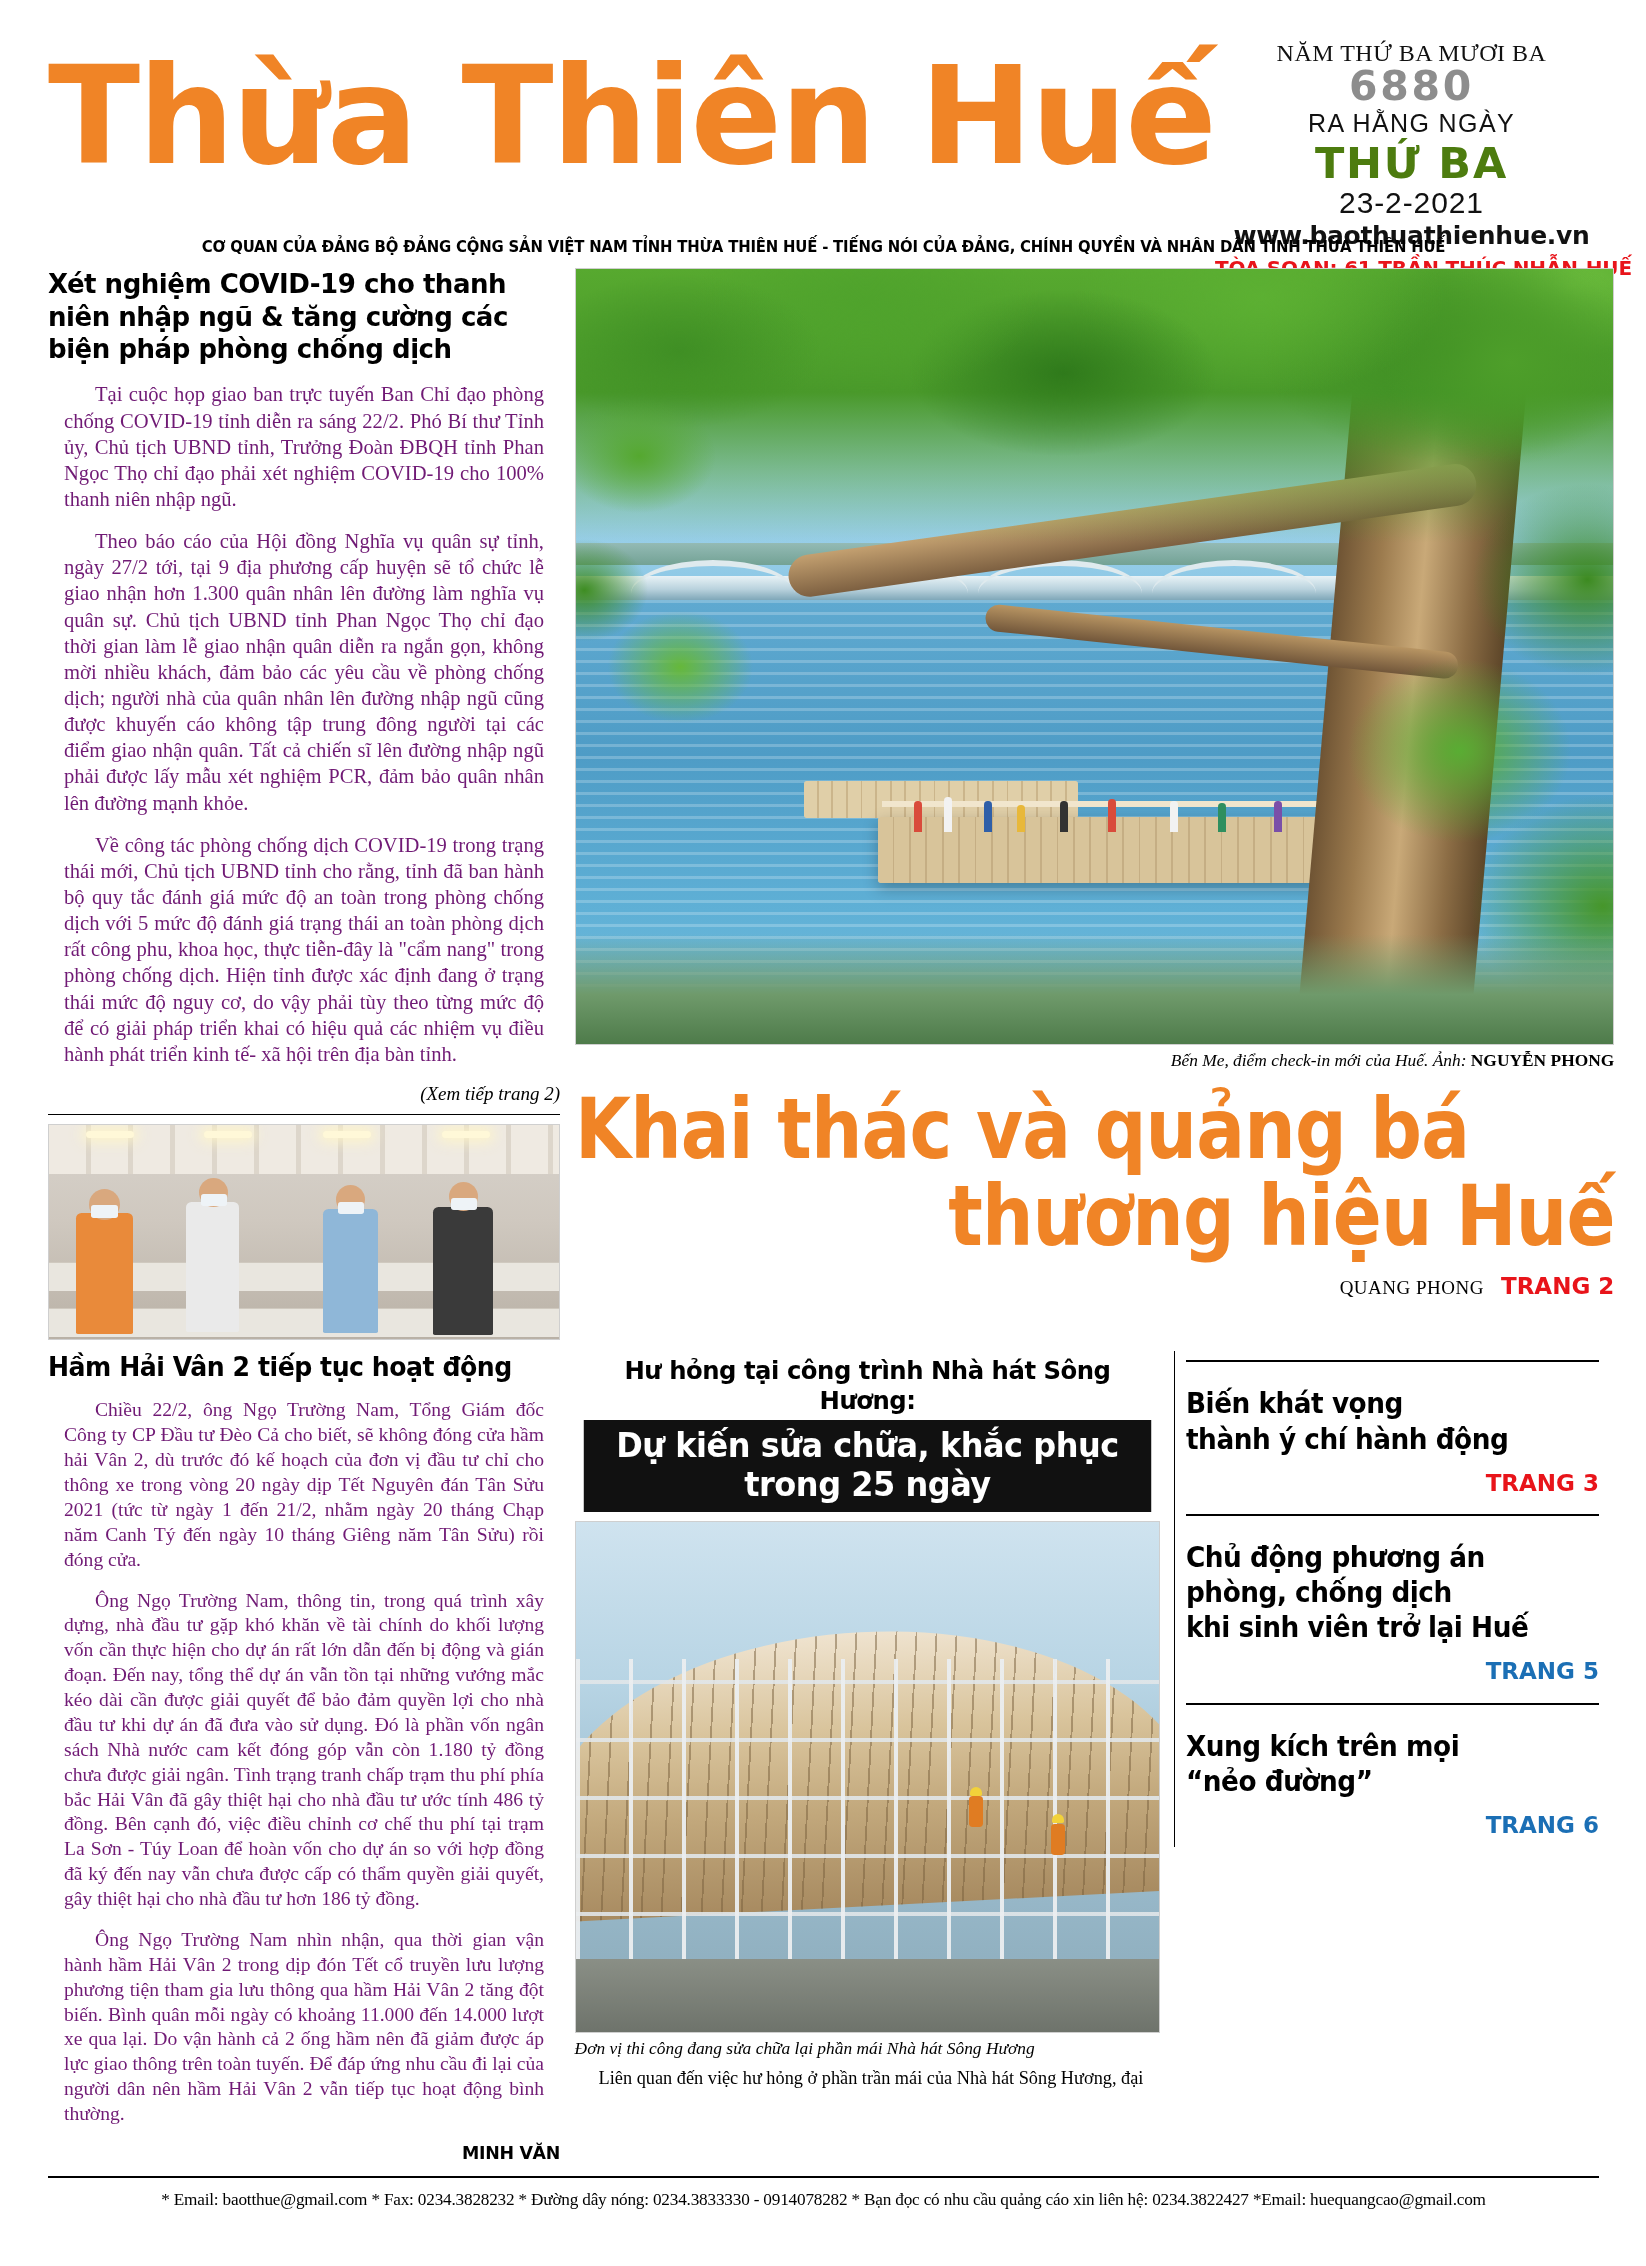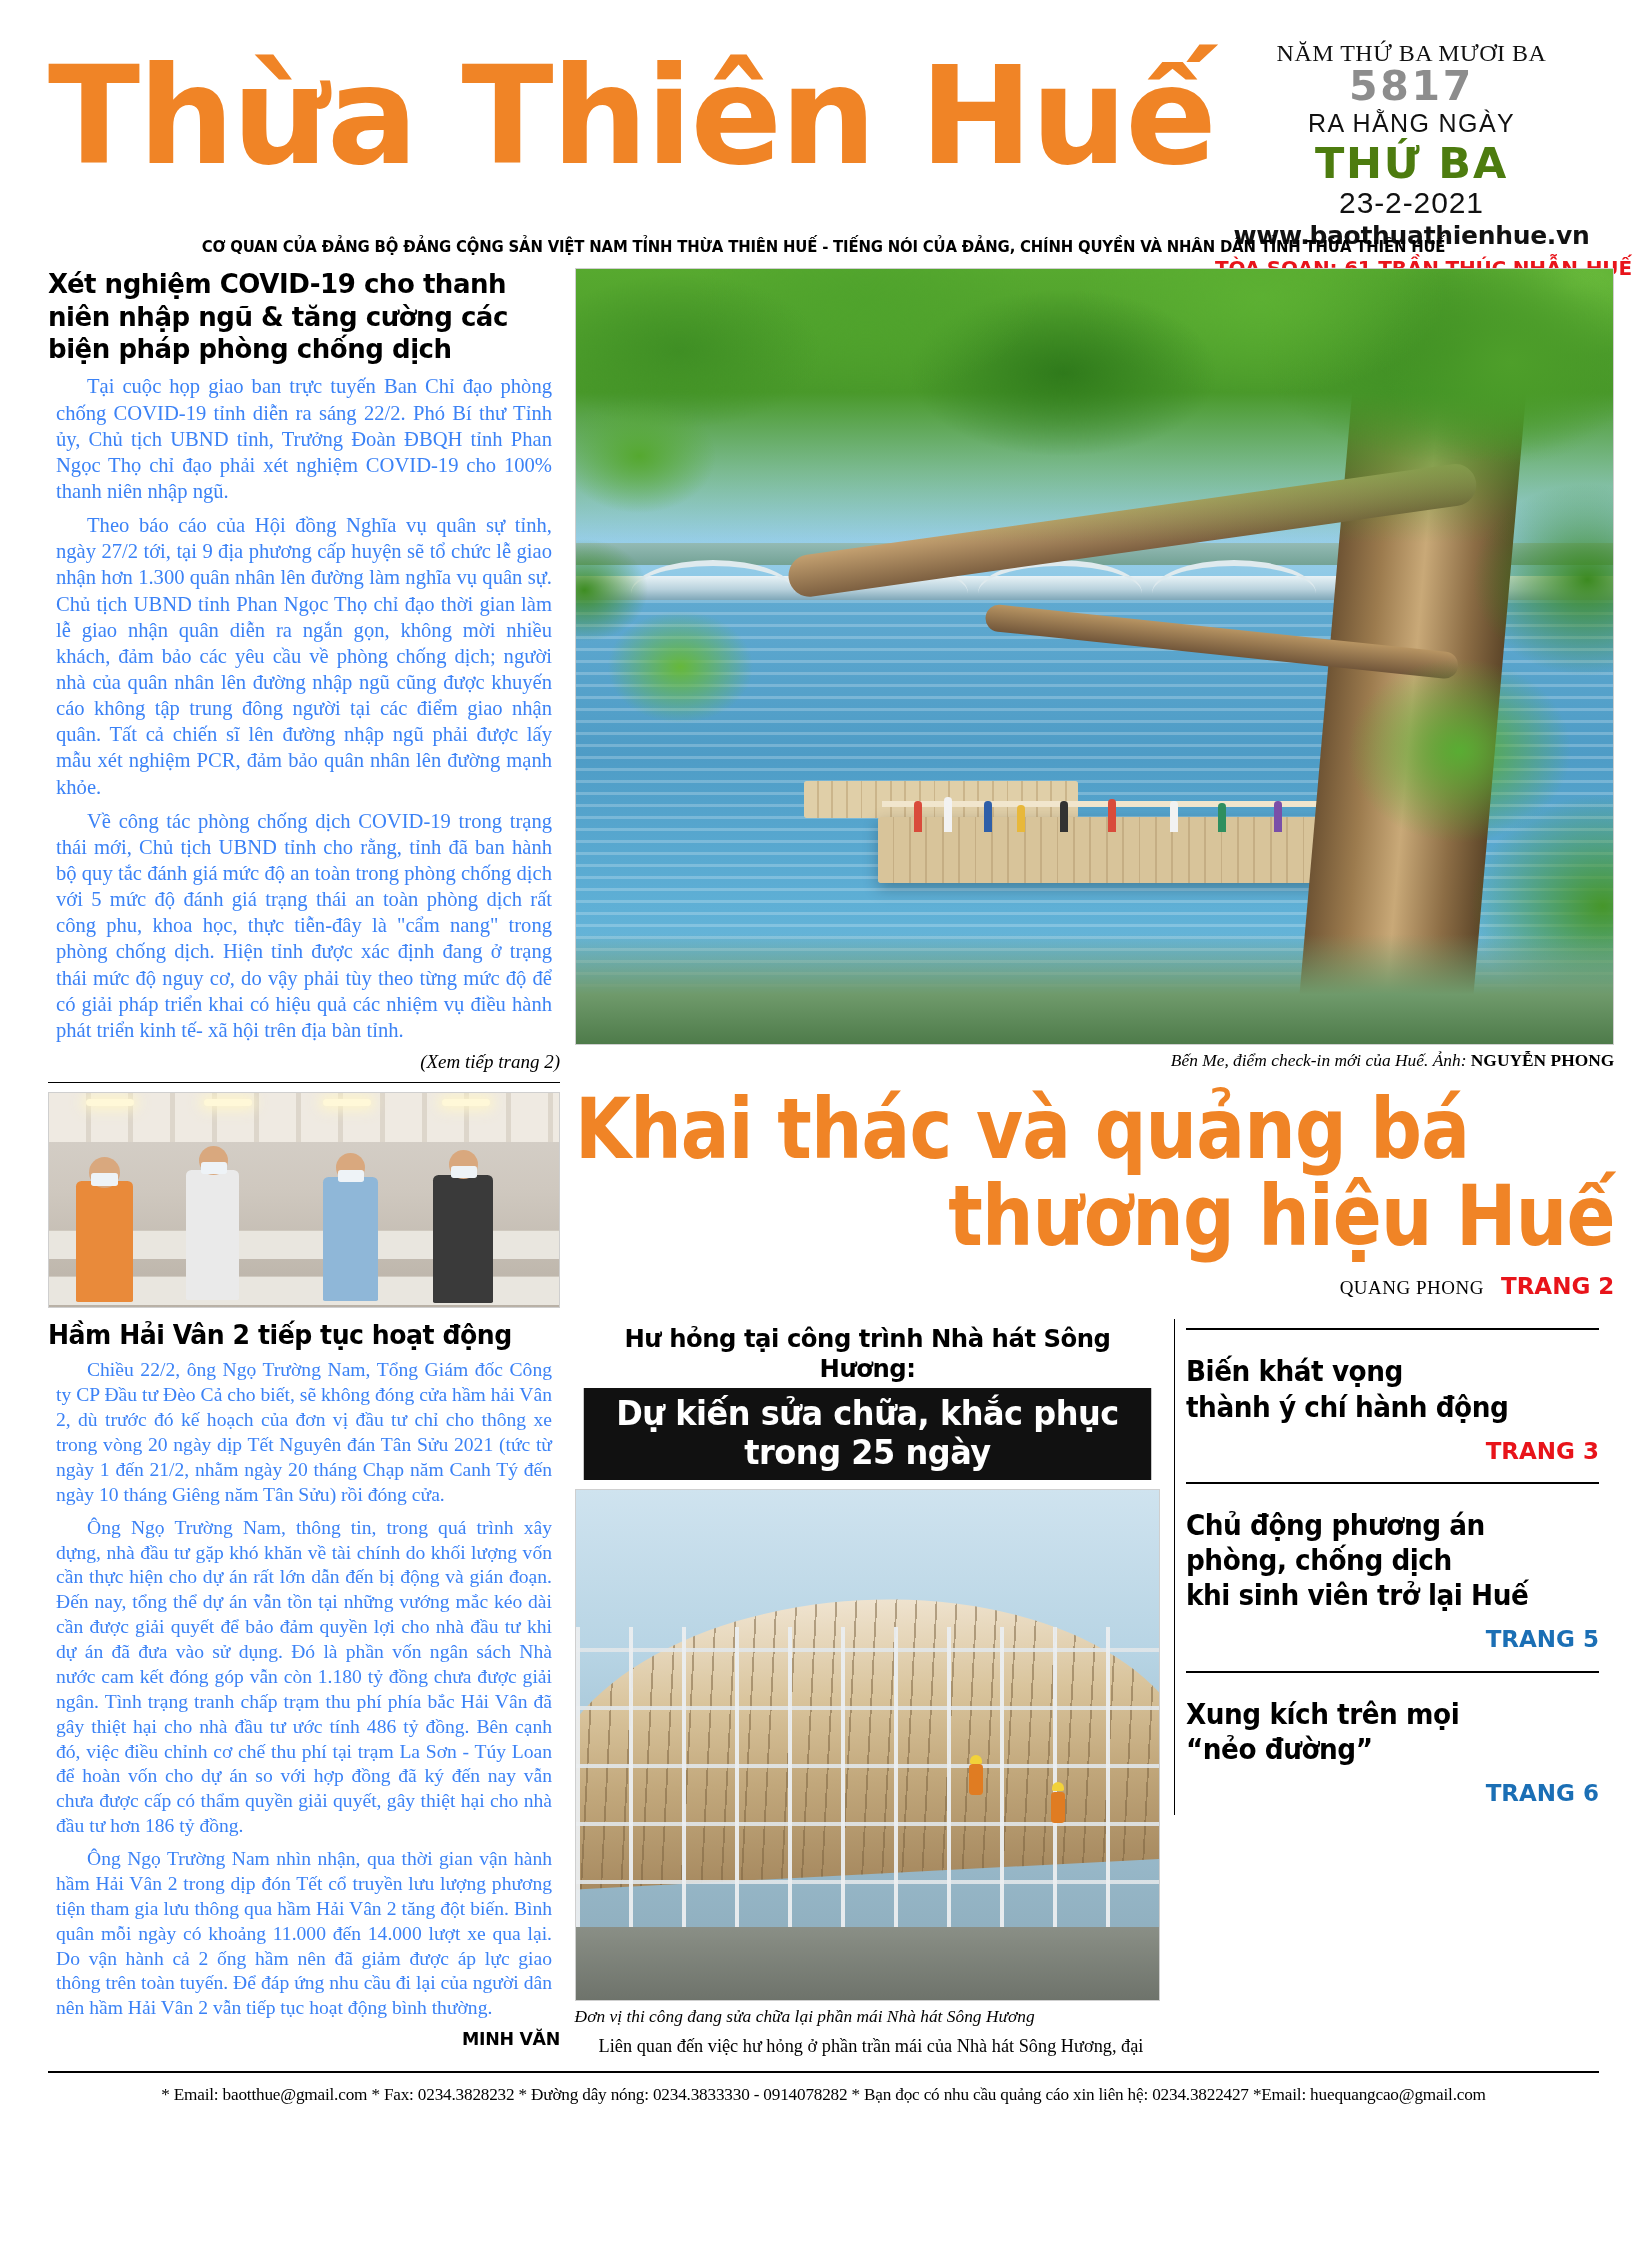--- a/index.html
+++ b/index.html
@@ -141,22 +141,22 @@
     transform-origin: left top;
     color: #000;
     margin: 0 0 5.5px 0;
   }
   .art-body p {
     font-family: "Liberation Serif", serif;
     font-size: 20.6px;
     line-height: 1.27;
     text-align: justify;
     text-indent: 31px;
-    margin: 8px;
-    color: #3b82f6;
+    margin: 16px;
+    color: #701a75;
     hyphens: none;
   }
   .jump {
     font-family: "Liberation Serif", serif;
     font-style: italic;
     font-size: 19px;
     text-align: right;
     margin-top: 5.5px;
   }
   .byline {
@@ -407,21 +407,21 @@
 </style>
 </head>
 <body>
 
 <div class="page">
 
   <div class="masthead">
     <div class="masthead-title">Thừa Thiên Huế</div>
     <div class="masthead-right">
       <div class="mh-year">NĂM THỨ BA MƯƠI BA</div>
-      <div class="mh-issue">5817</div>
+      <div class="mh-issue">6880</div>
       <div class="mh-daily">RA HẰNG NGÀY</div>
       <div class="mh-weekday">THỨ BA</div>
       <div class="mh-date">23-2-2021</div>
       <div class="mh-web">www.baothuathienhue.vn</div>
       <div class="mh-office">TÒA SOẠN: 61 TRẦN THÚC NHẪN-HUẾ</div>
       <div class="mh-phone">Trị sự : 0234.3827920</div>
     </div>
   </div>
 
   <div class="tagline">CƠ QUAN CỦA ĐẢNG BỘ ĐẢNG CỘNG SẢN VIỆT NAM TỈNH THỪA THIÊN HUẾ - TIẾNG NÓI CỦA ĐẢNG, CHÍNH QUYỀN VÀ NHÂN DÂN TỈNH THỪA THIÊN HUẾ</div>

